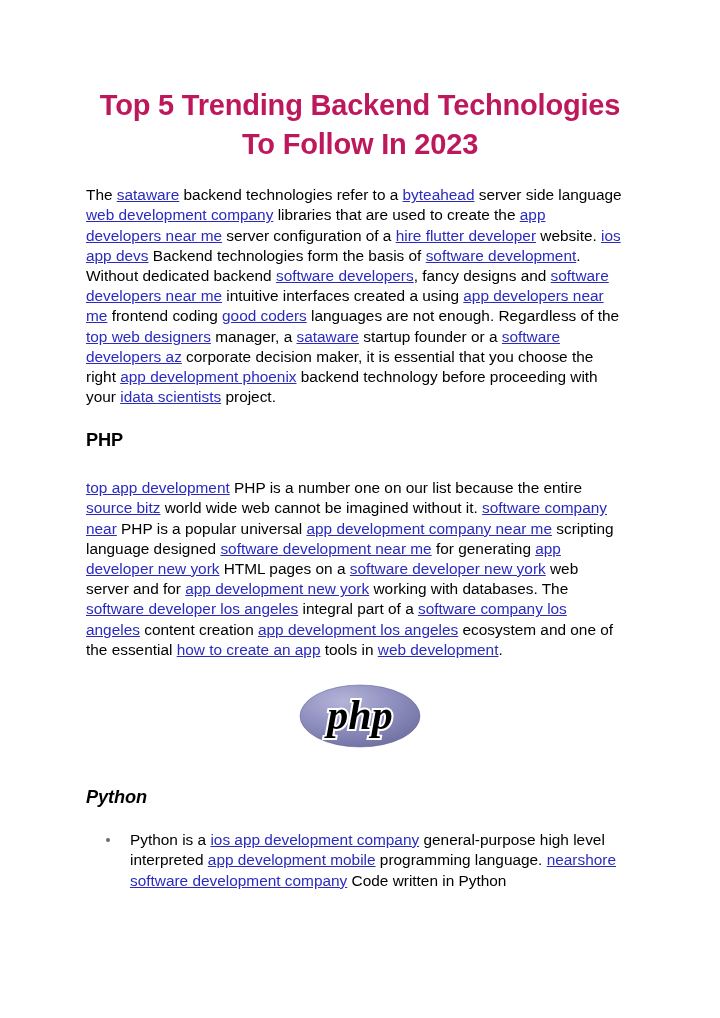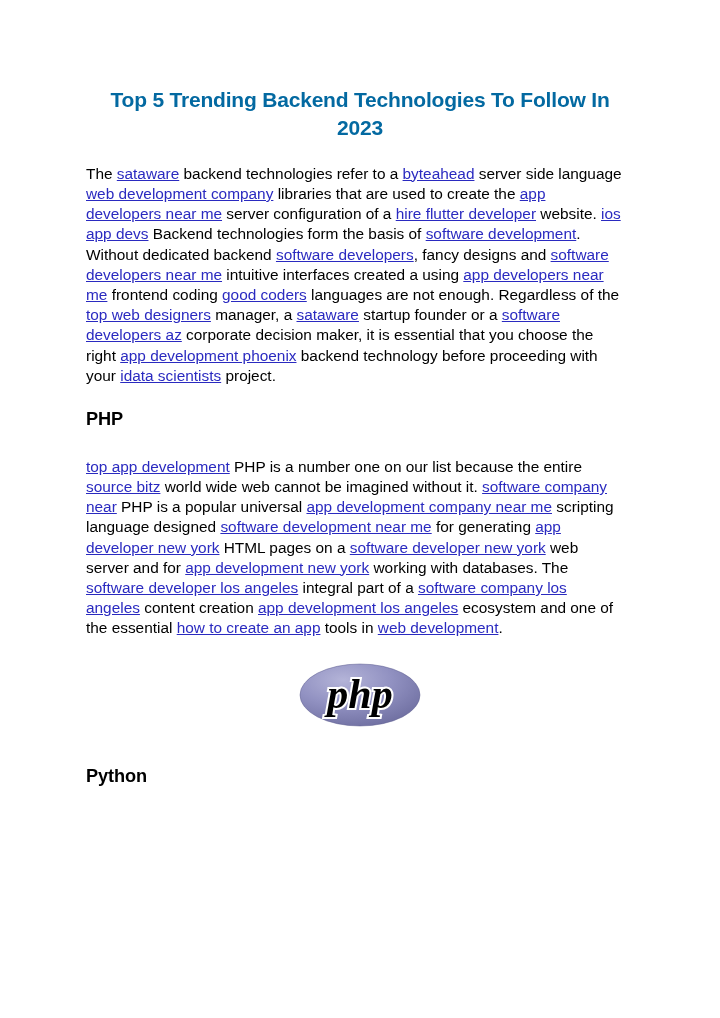--- a/index.html
+++ b/index.html
@@ -25,27 +25,27 @@
 
   .content {
     position: absolute;
     left: 86px;
     top: 86px;
     width: 548px;
   }
 
   
   .doc-title {
-    font-size: 21px;
+    font-size: 29px;
     font-weight: bold;
     line-height: 1.33;
     text-align: center;
     letter-spacing: -0.2px;
     margin: 0 0 22px 0;
-    color: #0369a1;
+    color: #be185d;
   }
 
   
   .para {
     font-size: 15.4px;
     line-height: 20.2px;
     margin: 0 12px 22px 0;
     color: #000;
     text-align: left;
     word-spacing: 0px;
@@ -64,21 +64,21 @@
   
   .h-sub {
     font-size: 18.2px;
     font-weight: bold;
     line-height: 1.25;
     margin: 0 0 20px 0;
     letter-spacing: -0.1px;
     color: #000;
   }
   .h-sub.php-head { margin-bottom: 26px; }
-  .h-sub.python-head { margin: 0 0 21px 0; }
+  .h-sub.python-head { margin: 0 0 21px 0; font-style: italic; }
 
   
   .logo-wrap {
     width: 100%;
     display: flex;
     justify-content: center;
     align-items: center;
     margin: 24px 0 38px 0;
   }
   .php-logo {
@@ -139,15 +139,21 @@
           </defs>
           <ellipse cx="61" cy="32" rx="60" ry="31" fill="url(#phpGrad)"></ellipse>
           <ellipse cx="61" cy="32" rx="60" ry="31" fill="none" stroke="#5f5f92" stroke-width="1" opacity="0.5"></ellipse>
           <text x="61" y="45" text-anchor="middle" font-family="'Liberation Serif', serif" font-size="42" font-weight="bold" font-style="italic" fill="#000000" stroke="#ffffff" stroke-width="4" paint-order="stroke fill">php</text>
         </svg>
       </div>
     </div>
 
     <h3 class="h-sub python-head">Python</h3>
 
+    <ul class="bullets">
+      <li>
+        <span class="bullet-dot"></span>
+        <span class="li-text">Python is a <a class="lnk">ios app development company</a> general-purpose high level interpreted <a class="lnk">app development mobile</a> programming language. <a class="lnk">nearshore software development company</a> Code written in Python</span>
+      </li>
+    </ul>
 
   </div>
 </div>
 
 </body></html>

